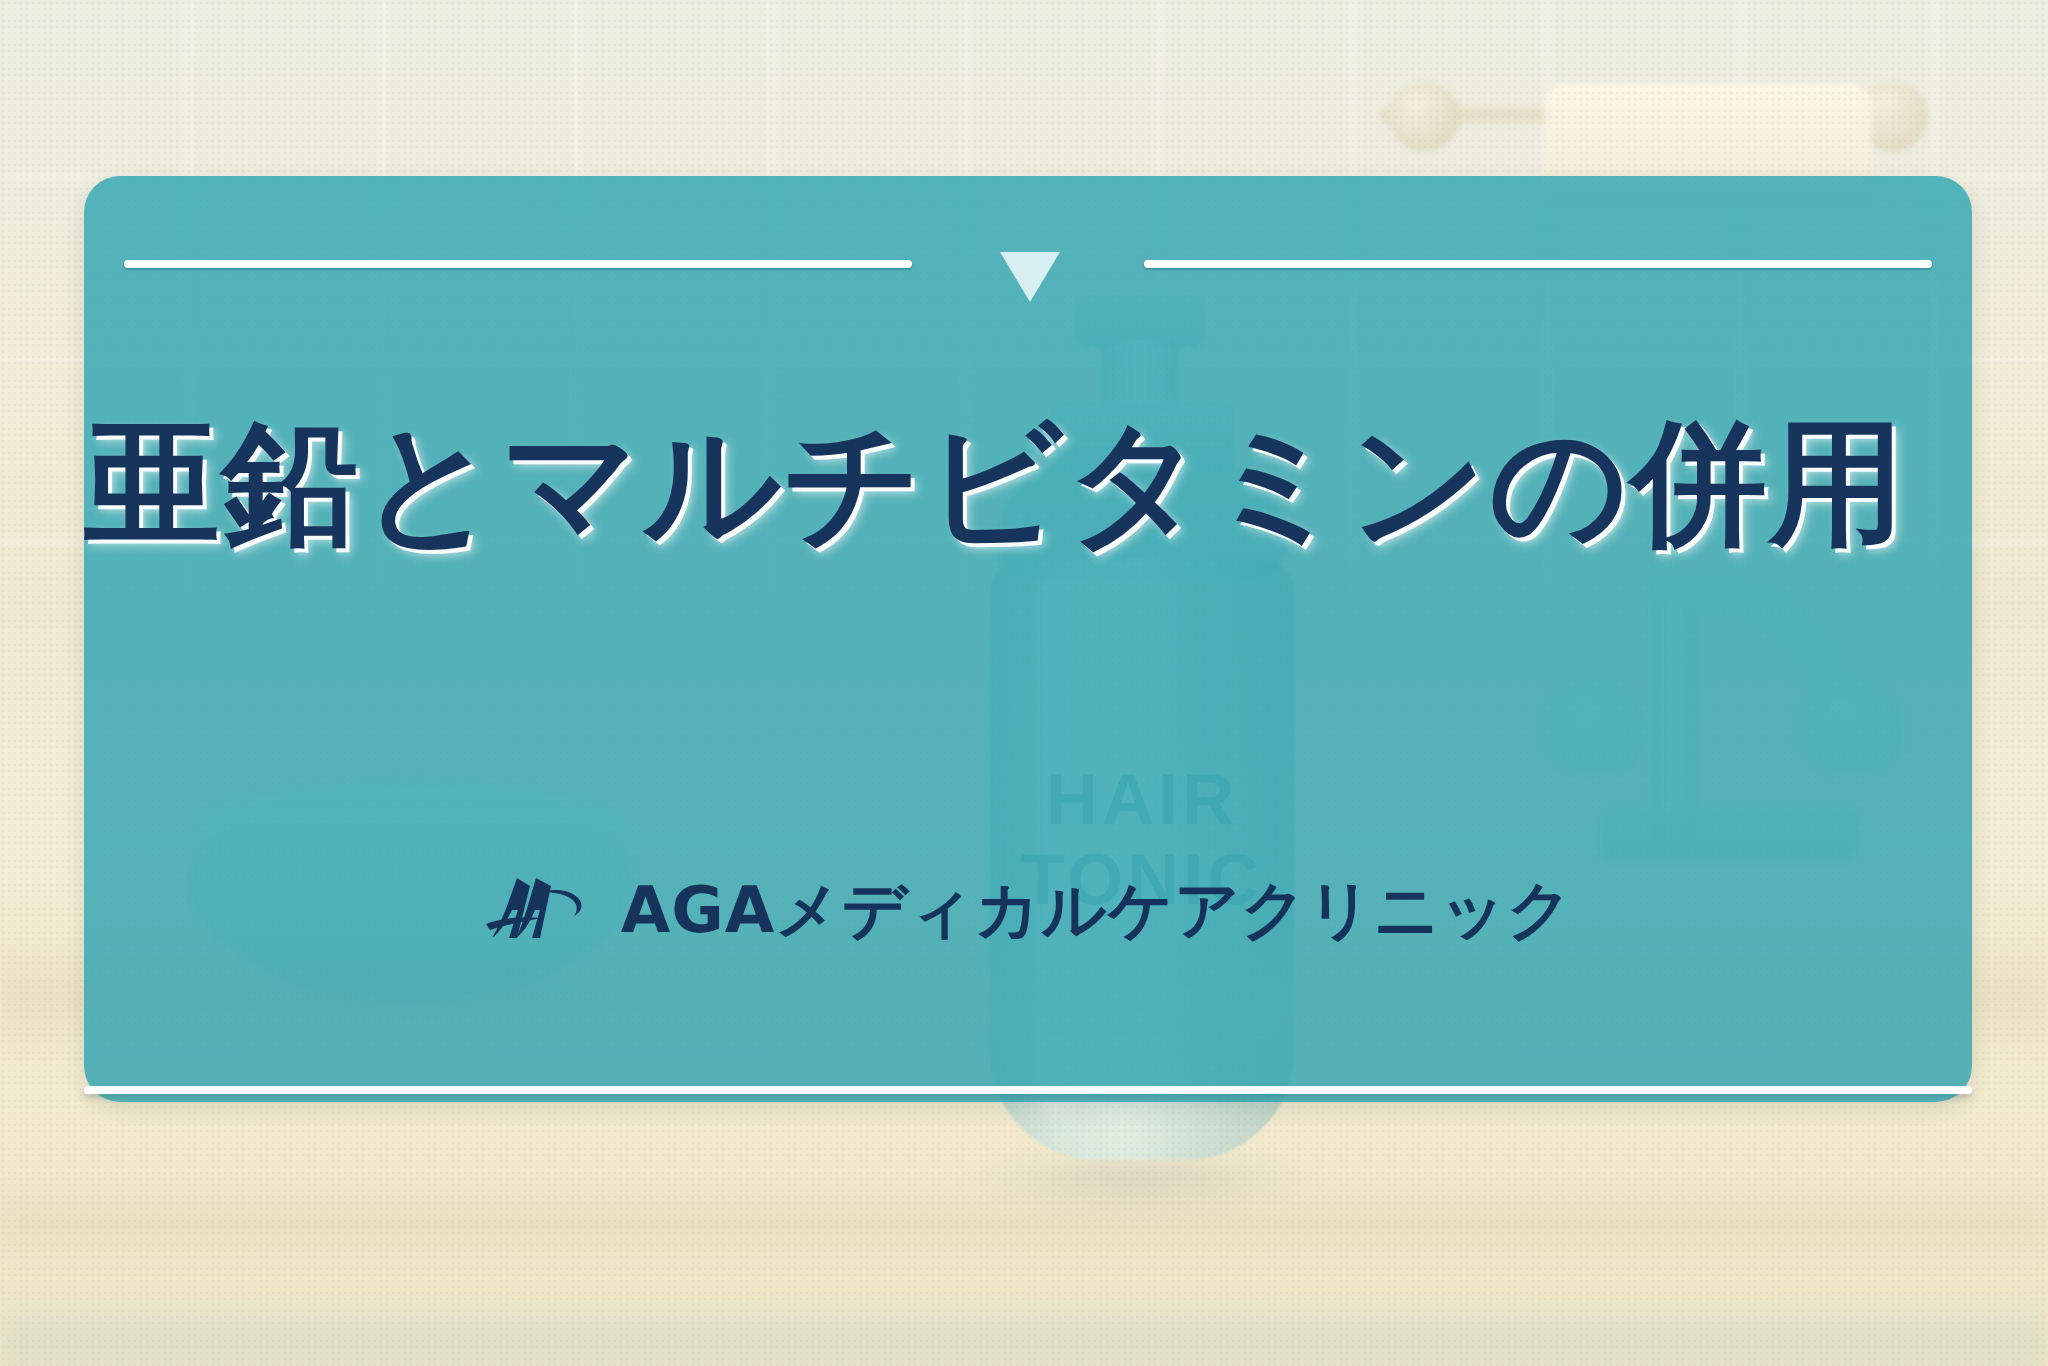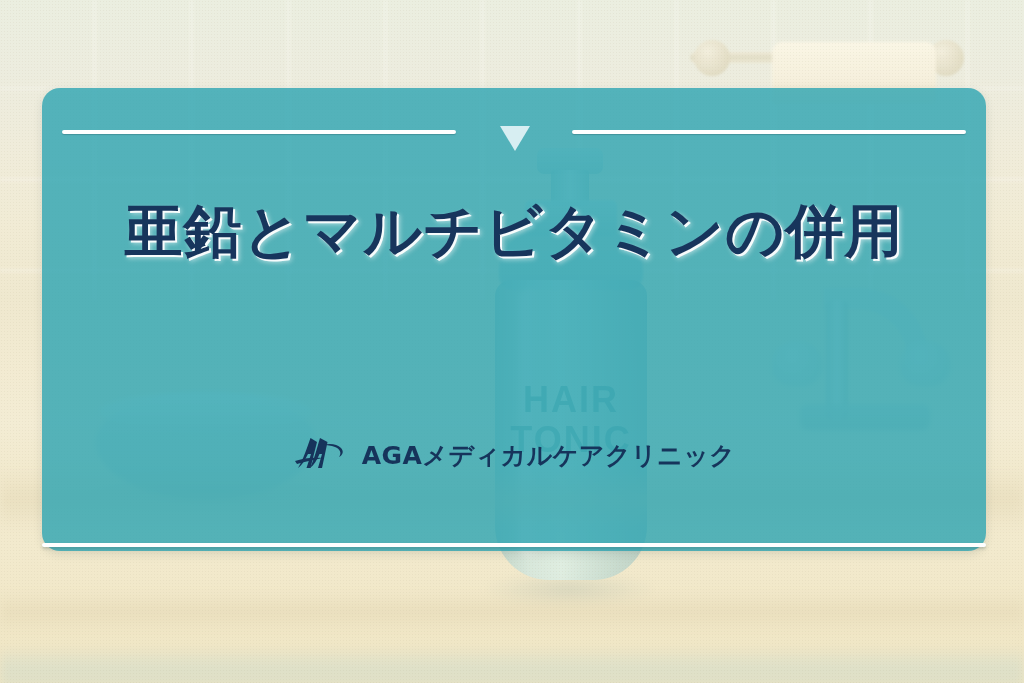--- a/index.html
+++ b/index.html
@@ -224,42 +224,42 @@
     position:absolute; left:458px; top:38px;
     width:0; height:0;
     border-left:15px solid transparent;
     border-right:15px solid transparent;
     border-top:25px solid #d7eef2;
   }
 
   
   .headline{
     position:absolute; left:0; top:112px; width:100%;
-    text-align:center;
-    font-family:Liberation Mono, monospace;
+    text-align:left;
+    font-family:Liberation Serif, serif;
     font-weight:700;
-    font-size:58px;
+    font-size:68px;
     line-height:1.25;
     letter-spacing:1px;
     color:#17355c;
     text-shadow:2px 2px 0 rgba(255,255,255,.92), 3px 3px 5px rgba(255,255,255,.55);
     white-space:nowrap;
   }
   .headline .ln{ display:block; }
 
   
   .logo{
     position:absolute; left:0; top:346px; width:100%;
     display:flex; align-items:center; justify-content:center; gap:13px;
   }
   .logo-mark{ width:56px; height:42px; display:block; flex:0 0 auto; }
   .logo-text{
     font-family:"DejaVu Sans","Liberation Sans",sans-serif;
     font-weight:600;
-    font-size:25px;
+    font-size:32px;
     letter-spacing:.5px;
     color:#16345b;
     white-space:nowrap;
   }
 
   
   .panel-bottom-rule{
     position:absolute; left:42px; top:543px; width:944px; height:4px;
     background:#ffffff; border-radius:2px;
     box-shadow:0 2px 3px rgba(60,90,90,.25);

